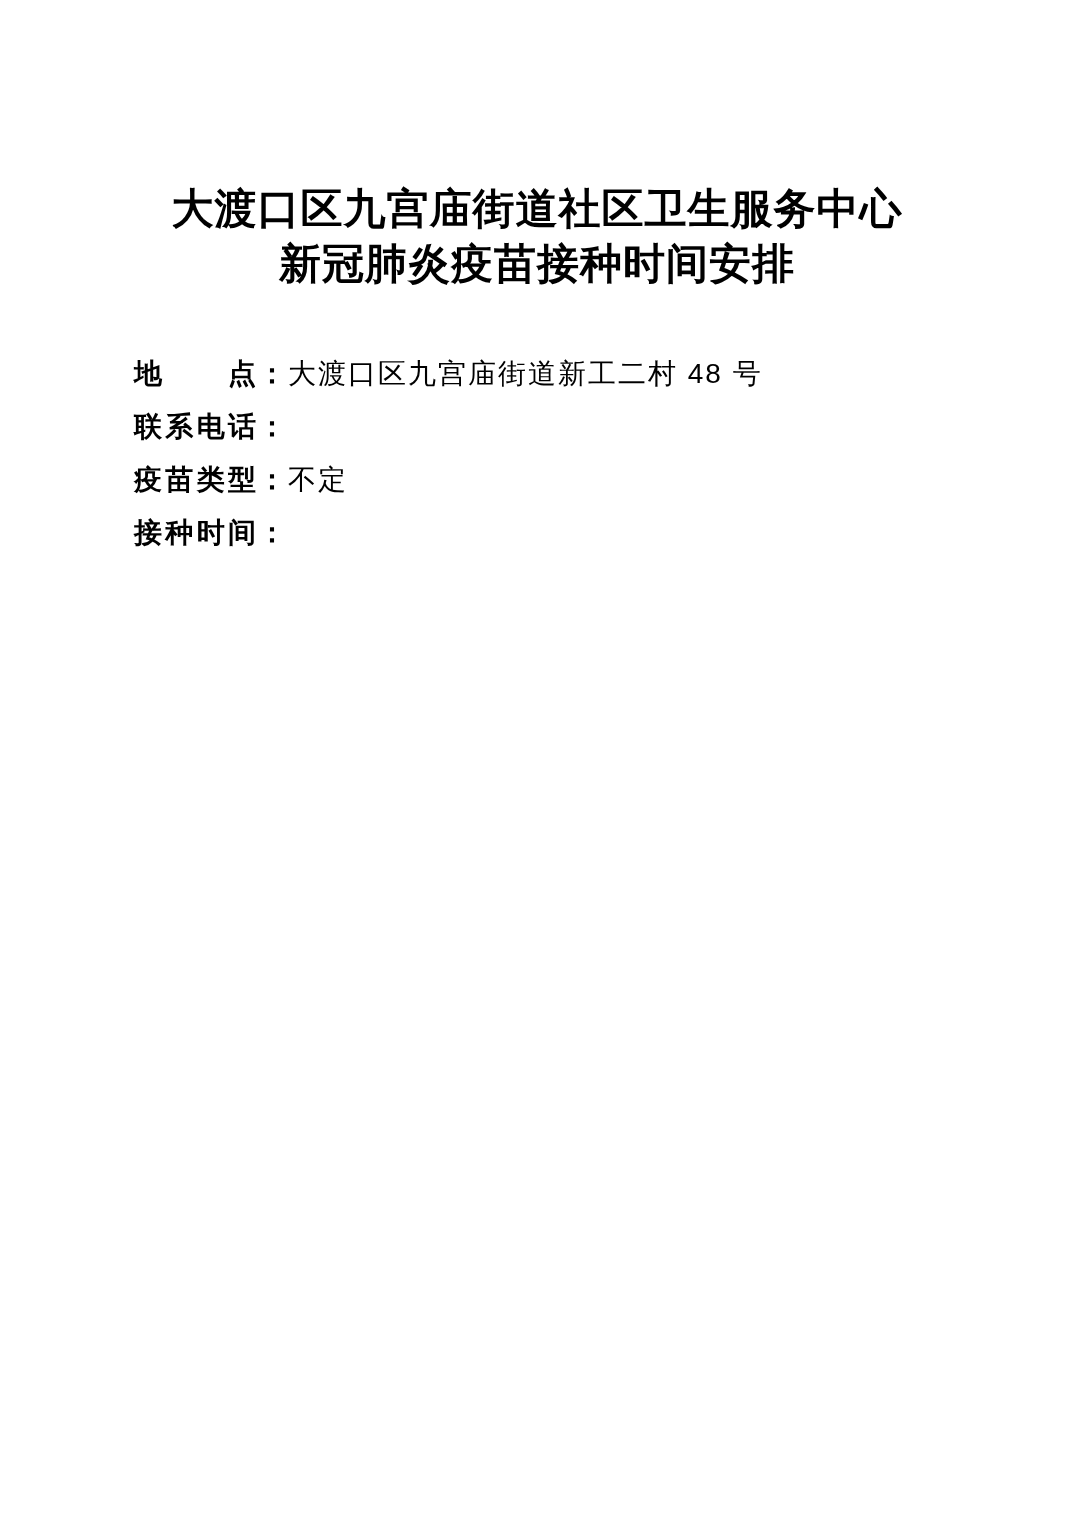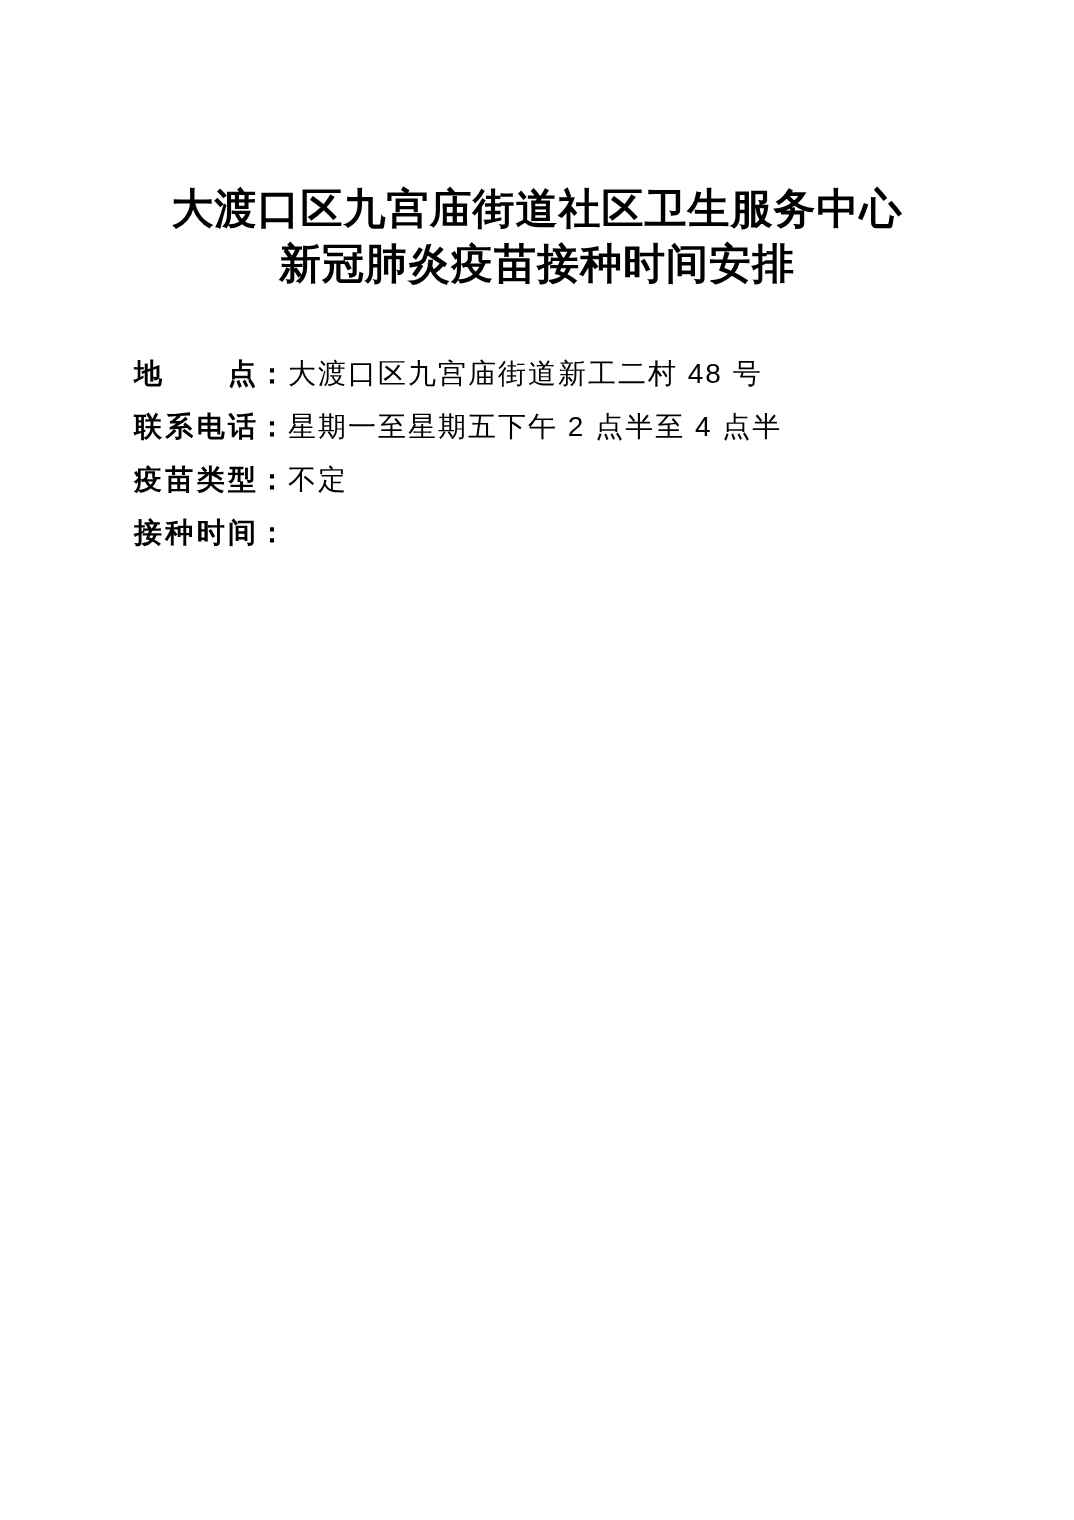--- a/index.html
+++ b/index.html
@@ -77,21 +77,20 @@
 
     <div class="info-row">
       <span class="info-label">地点</span>
         <span class="info-colon">：</span>
         <span class="info-value">大渡口区九宫庙街道新工二村 48 号</span>
     </div>
 
     <div class="info-row">
       <span class="info-label">联系电话</span>
         <span class="info-colon">：</span>
-        <span class="info-value">星期一至星期五下午 2 点半至 4 点半</span>
     </div>
 
     <div class="info-row">
       <span class="info-label">疫苗类型</span>
         <span class="info-colon">：</span>
         <span class="info-value">不定</span>
     </div>
 
     <div class="info-row">
       <span class="info-label">接种时间</span>

